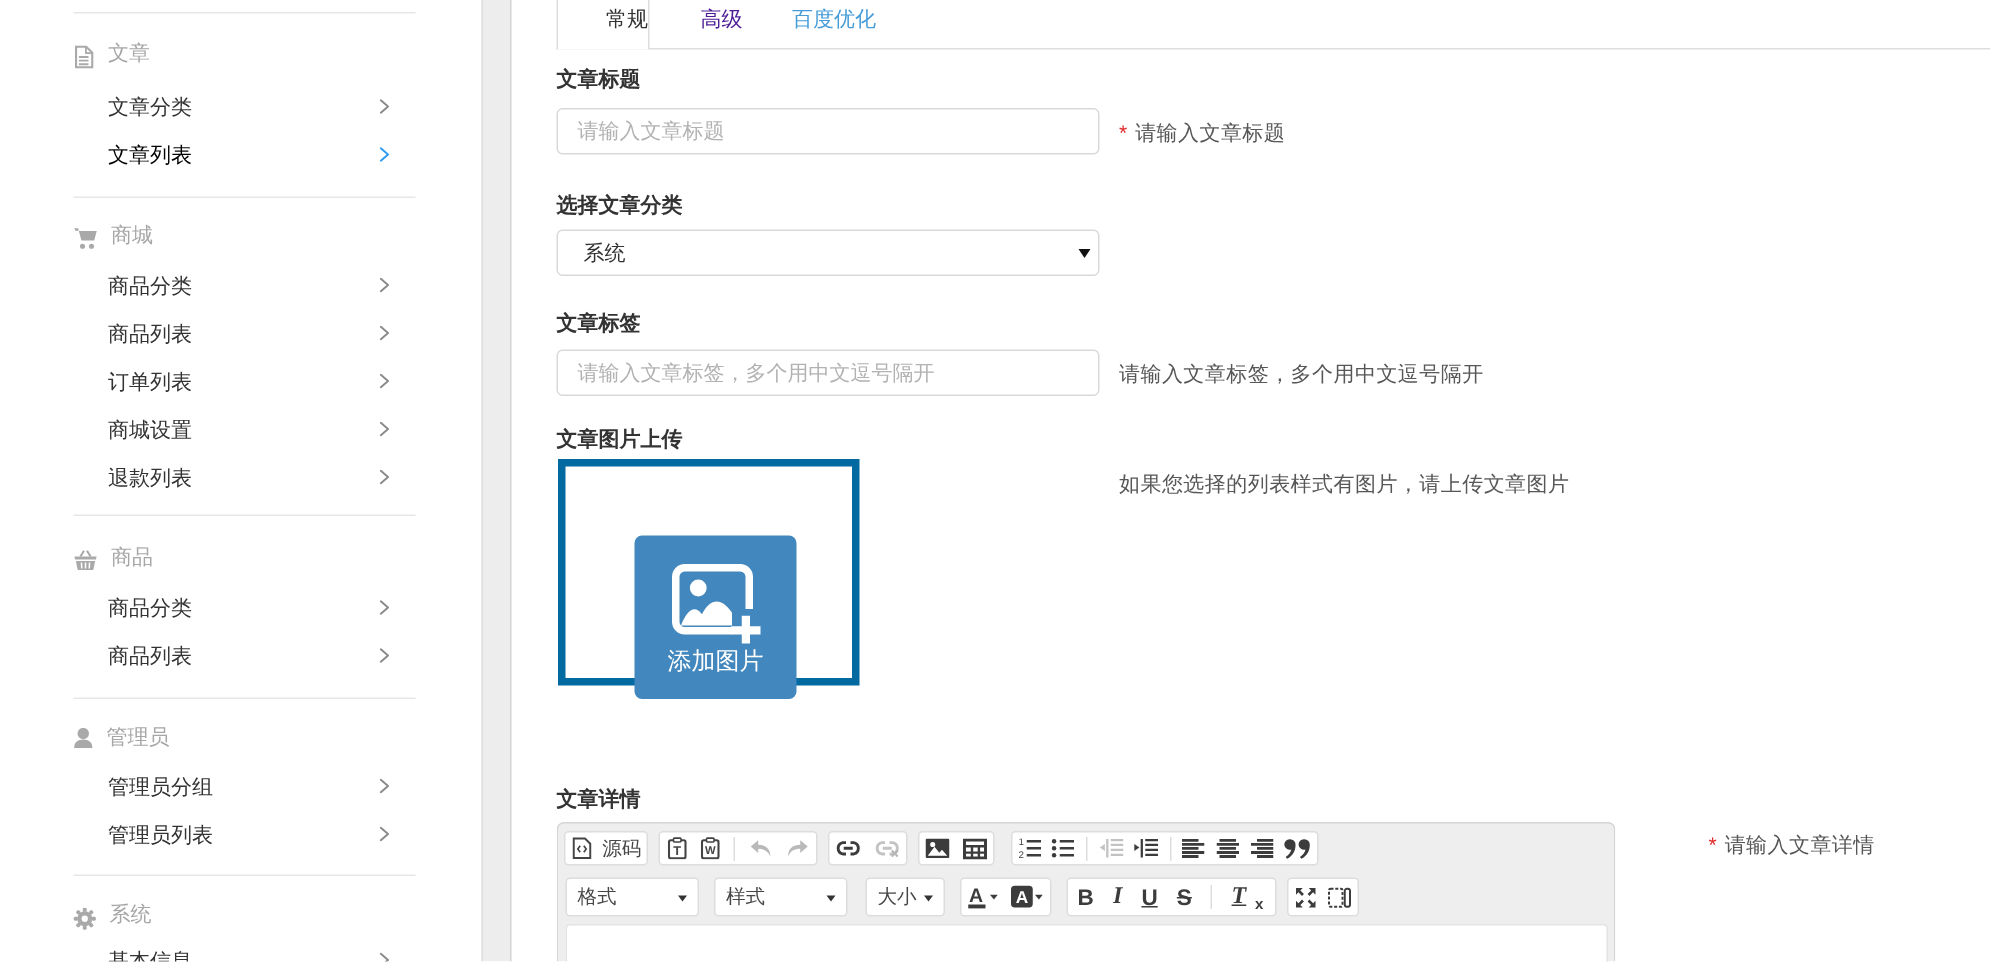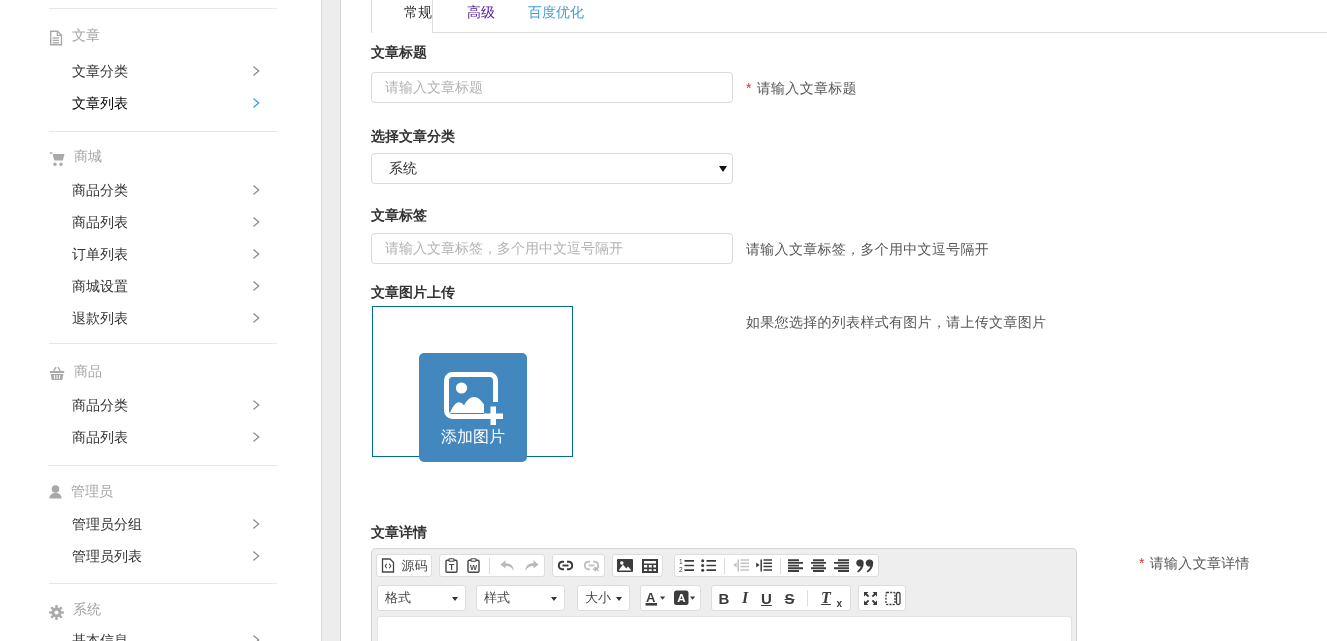--- a/index.html
+++ b/index.html
@@ -25,21 +25,21 @@
 #tab2{left:91px;width:62px;color:#4c1d95}
 #tab3{left:153px;width:89px;color:#459cd8}
 .lbl{position:absolute;left:371px;height:20px;line-height:20px;font-size:14px;font-weight:bold;color:#333}
 .inp{position:absolute;left:371px;width:362px;height:31px;border:1px solid #d9d9d9;border-radius:4px;
   background:#fff;font-size:14px;color:#b2b2b2;line-height:28px;padding-left:13px}
 .msg{position:absolute;left:746px;height:20px;line-height:20px;font-size:14px;color:#575757;white-space:nowrap;letter-spacing:0.3px}
 .star{color:#e02b2b;margin-right:5px}
 .msg a{color:#459cd8;text-decoration:none}
 .selarr{position:absolute;width:0;height:0;border-left:4px solid transparent;border-right:4px solid transparent;border-top:6px solid #111}
 
-#upbox{position:absolute;left:372px;top:306px;width:201px;height:151px;border:1px solid #0369a1;background:#fff}
+#upbox{position:absolute;left:372px;top:306px;width:201px;height:151px;border:5px solid #0369a1;background:#fff}
 #upbtn{position:absolute;left:46px;top:46px;width:108px;height:109px;background:#4287bd;border-radius:5px;text-align:center}
 #upbtn .t{position:absolute;left:0;width:100%;top:74px;color:#fff;font-size:16px}
 
 #ed{position:absolute;left:371px;top:548px;width:706px;height:93px;background:#eee;
   border:1px solid #d5d5d5;border-bottom:none;border-radius:5px 5px 0 0}
 #edc{position:absolute;left:5px;right:4px;top:67px;height:26px;background:#fff;
   border:1px solid #e3e3e3;border-bottom:none;border-radius:3px 3px 0 0}
 .tg{position:absolute;background:#fff;border:1px solid #ddd;border-radius:3px;display:flex;align-items:center;justify-content:space-around}
 .tr1{top:5px;height:23px}
 .tr2{top:36px;height:26px}

